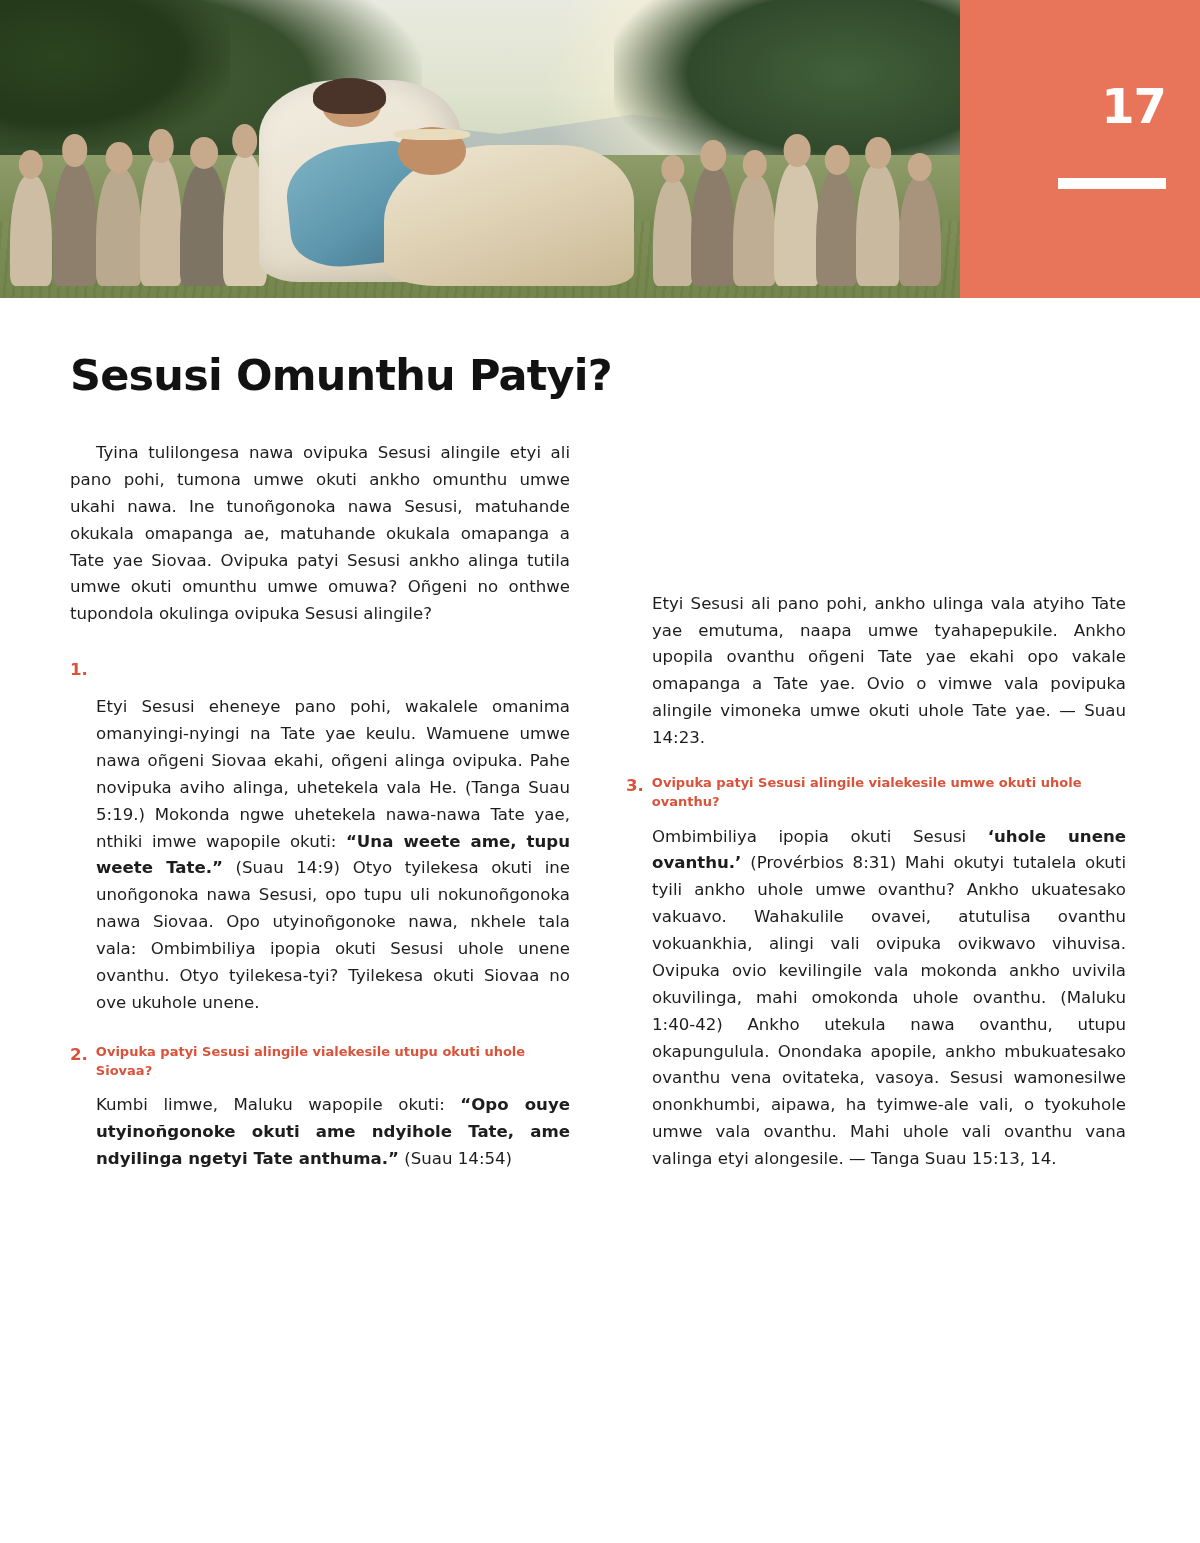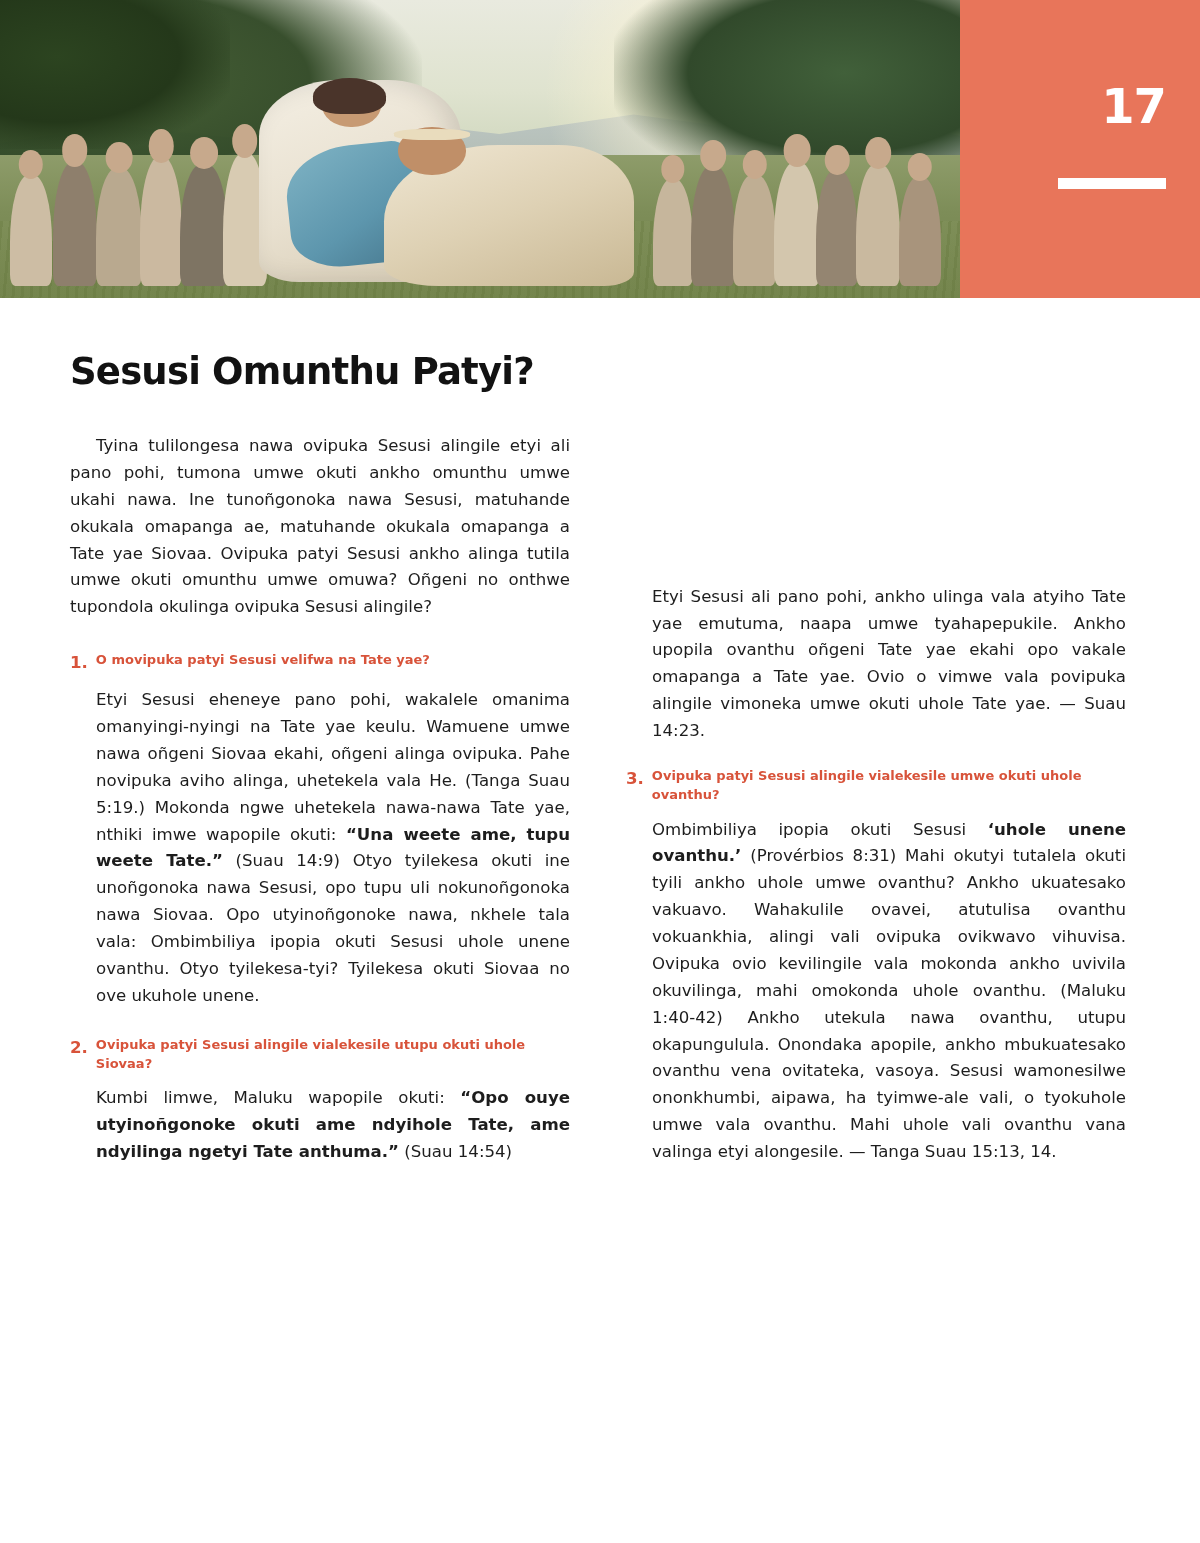--- a/index.html
+++ b/index.html
@@ -162,21 +162,21 @@
     width: 108px;
     height: 11px;
     background: #ffffff;
   }
 
   
   .article {
     padding: 52px 70px 0 70px;
   }
   h1.title {
-    font-size: 37px;
+    font-size: 43px;
     font-weight: 700;
     letter-spacing: -0.8px;
     margin: 0 0 40px 0;
     color: #121212;
   }
 
   .columns {
     display: flex;
     gap: 56px;
     align-items: flex-end;
@@ -268,21 +268,20 @@
   <h1 class="title">Sesusi Omunthu Patyi?</h1>
 
   <div class="columns">
 
     <div class="col left">
 
       <p class="body indent">Tyina tulilongesa nawa ovipuka Sesusi alingile etyi ali pano pohi, tumona umwe okuti ankho omunthu umwe ukahi nawa. Ine tunoñgonoka nawa Sesusi, matuhande okukala omapanga ae, matuhande okukala omapanga a Tate yae Siovaa. Ovipuka patyi Sesusi ankho alinga tutila umwe okuti omunthu umwe omuwa? Oñgeni no onthwe tupondola okulinga ovipuka Sesusi alingile?</p>
 
       <div class="qa first">
         <span class="qnum">1.</span>
-        <span class="qtext">O movipuka patyi Sesusi velifwa na Tate yae?</span>
       </div>
 
       <p class="body answer"><span>Etyi Sesusi eheneye pano pohi, wakalele omanima omanyingi-nyingi na Tate yae keulu. Wamuene umwe nawa oñgeni Siovaa ekahi, oñgeni alinga ovipuka. Pahe novipuka aviho alinga, uhetekela vala He. (Tanga Suau 5:19.) Mokonda ngwe uhetekela nawa-nawa Tate yae, nthiki imwe wapopile okuti: </span><b>“Una weete ame, tupu weete Tate.”</b><span> (Suau 14:9) Otyo tyilekesa okuti ine unoñgonoka nawa Sesusi, opo tupu uli nokunoñgonoka nawa Siovaa. Opo utyinoñgonoke nawa, nkhele tala vala: Ombimbiliya ipopia okuti Sesusi uhole unene ovanthu. Otyo tyilekesa-tyi? Tyilekesa okuti Siovaa no ove ukuhole unene.</span></p>
 
       <div class="qa">
         <span class="qnum">2.</span>
         <span class="qtext">Ovipuka patyi Sesusi alingile vialekesile utupu okuti uhole Siovaa?</span>
       </div>
 
       <p class="body answer"><span>Kumbi limwe, Maluku wapopile okuti: </span><b>“Opo ouye utyinoñgonoke okuti ame ndyihole Tate, ame ndyilinga ngetyi Tate anthuma.”</b><span> (Suau 14:54)</span></p>

